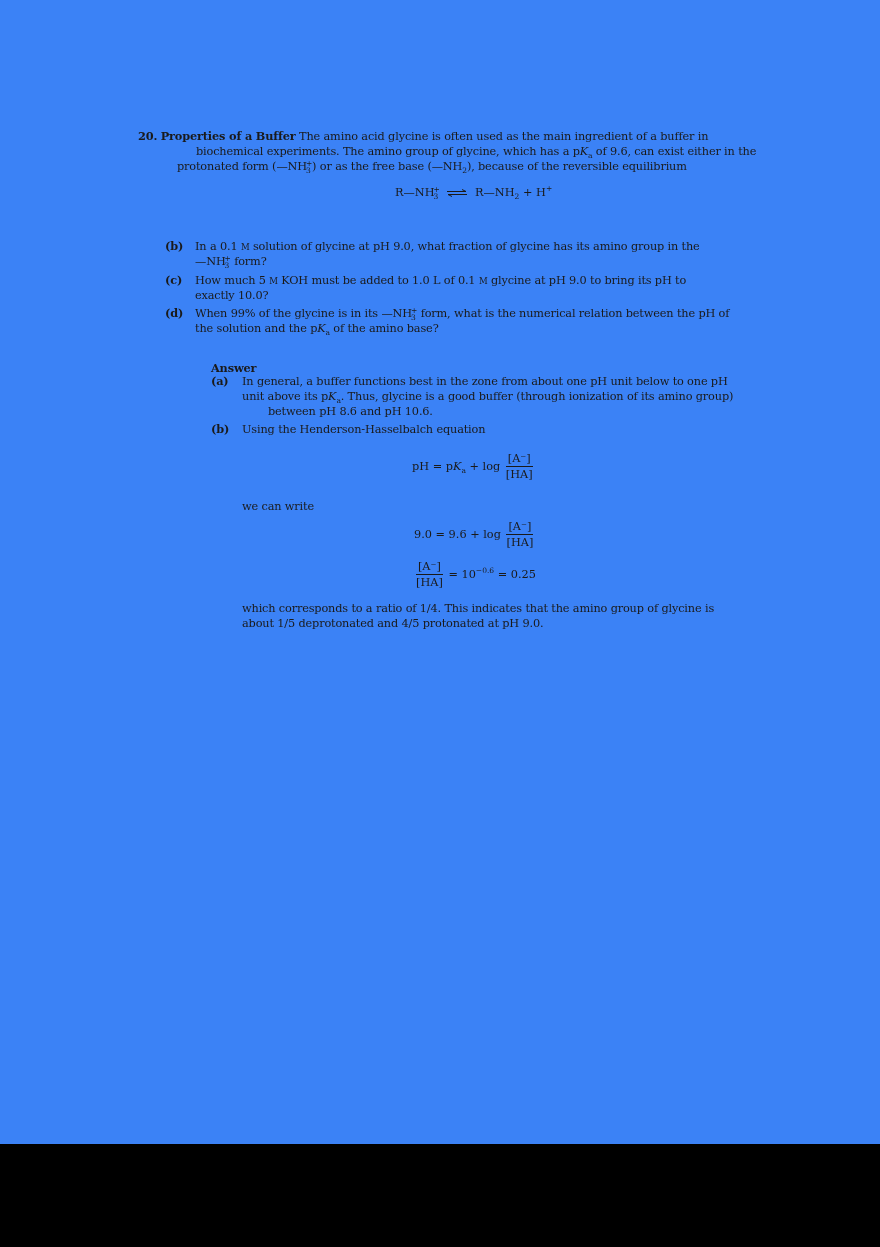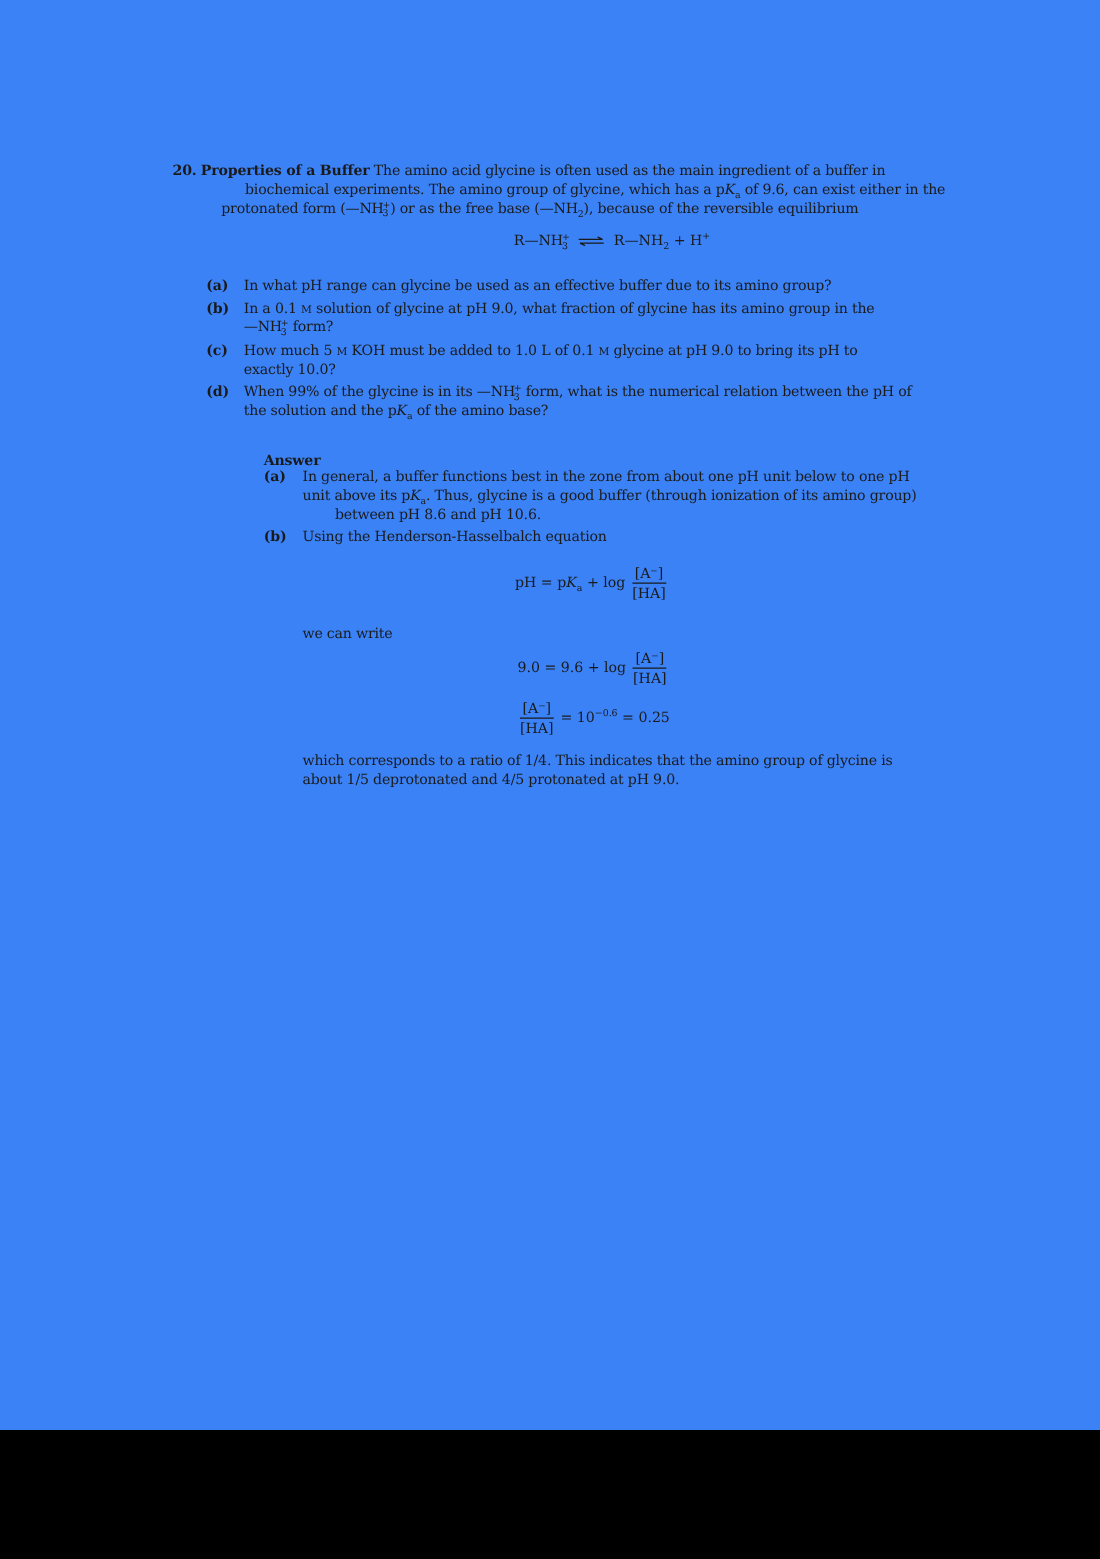--- a/index.html
+++ b/index.html
@@ -36,36 +36,33 @@
     <span>biochemical experiments. The amino group of glycine, which has a p</span><i>K</i><sub>a</sub>
     <span>of 9.6, can exist either in the</span>
   </div>
   <div class="line" style="left:149px; top:159px;margin-left:28px;">
     <span>protonated form (—NH</span><span class="stack">
         <span>+</span>
         <span>3</span>
       </span><span>) or as the free base (—NH</span><sub>2</sub><span>), because of the reversible equilibrium</span>
   </div>
 
-  <div class="eq" style="left:411px; top:186px;">
+  <div class="eq" style="left:395px; top:186px;">
     <span>R—NH</span><span class="stack">
         <span>+</span>
         <span>3</span>
       </span>
     <svg class="eqarrow" width="22" height="8" viewBox="0 0 22 8">
         <path d="M1 2.5 H20 L16 0.5" stroke="#1a1a1a" fill="none" stroke-width="1"></path>
         <path d="M21 5.5 H2 L6 7.5" stroke="#1a1a1a" fill="none" stroke-width="1"></path>
       </svg>
     <span>R—NH</span><sub>2</sub>
     <span>+ H</span><sup>+</sup>
   </div>
 
-  <div class="line" style="left:165px; top:221px;">
-    <span class="lbl" style="width:30px;">(a)</span><span>In what pH range can glycine be used as an effective buffer due to its amino group?</span>
-  </div>
   <div class="line" style="left:165px; top:239px;">
     <span class="lbl" style="width:30px;">(b)</span><span>In a 0.1</span> <span class="sc">M</span> <span>solution of glycine at pH 9.0, what fraction of glycine has its amino group in the</span>
   </div>
   <div class="line" style="left:195px; top:254px;">
     <span>—NH</span><span class="stack">
         <span>+</span>
         <span>3</span>
       </span> <span>form?</span>
   </div>
   <div class="line" style="left:165px; top:273px;">

